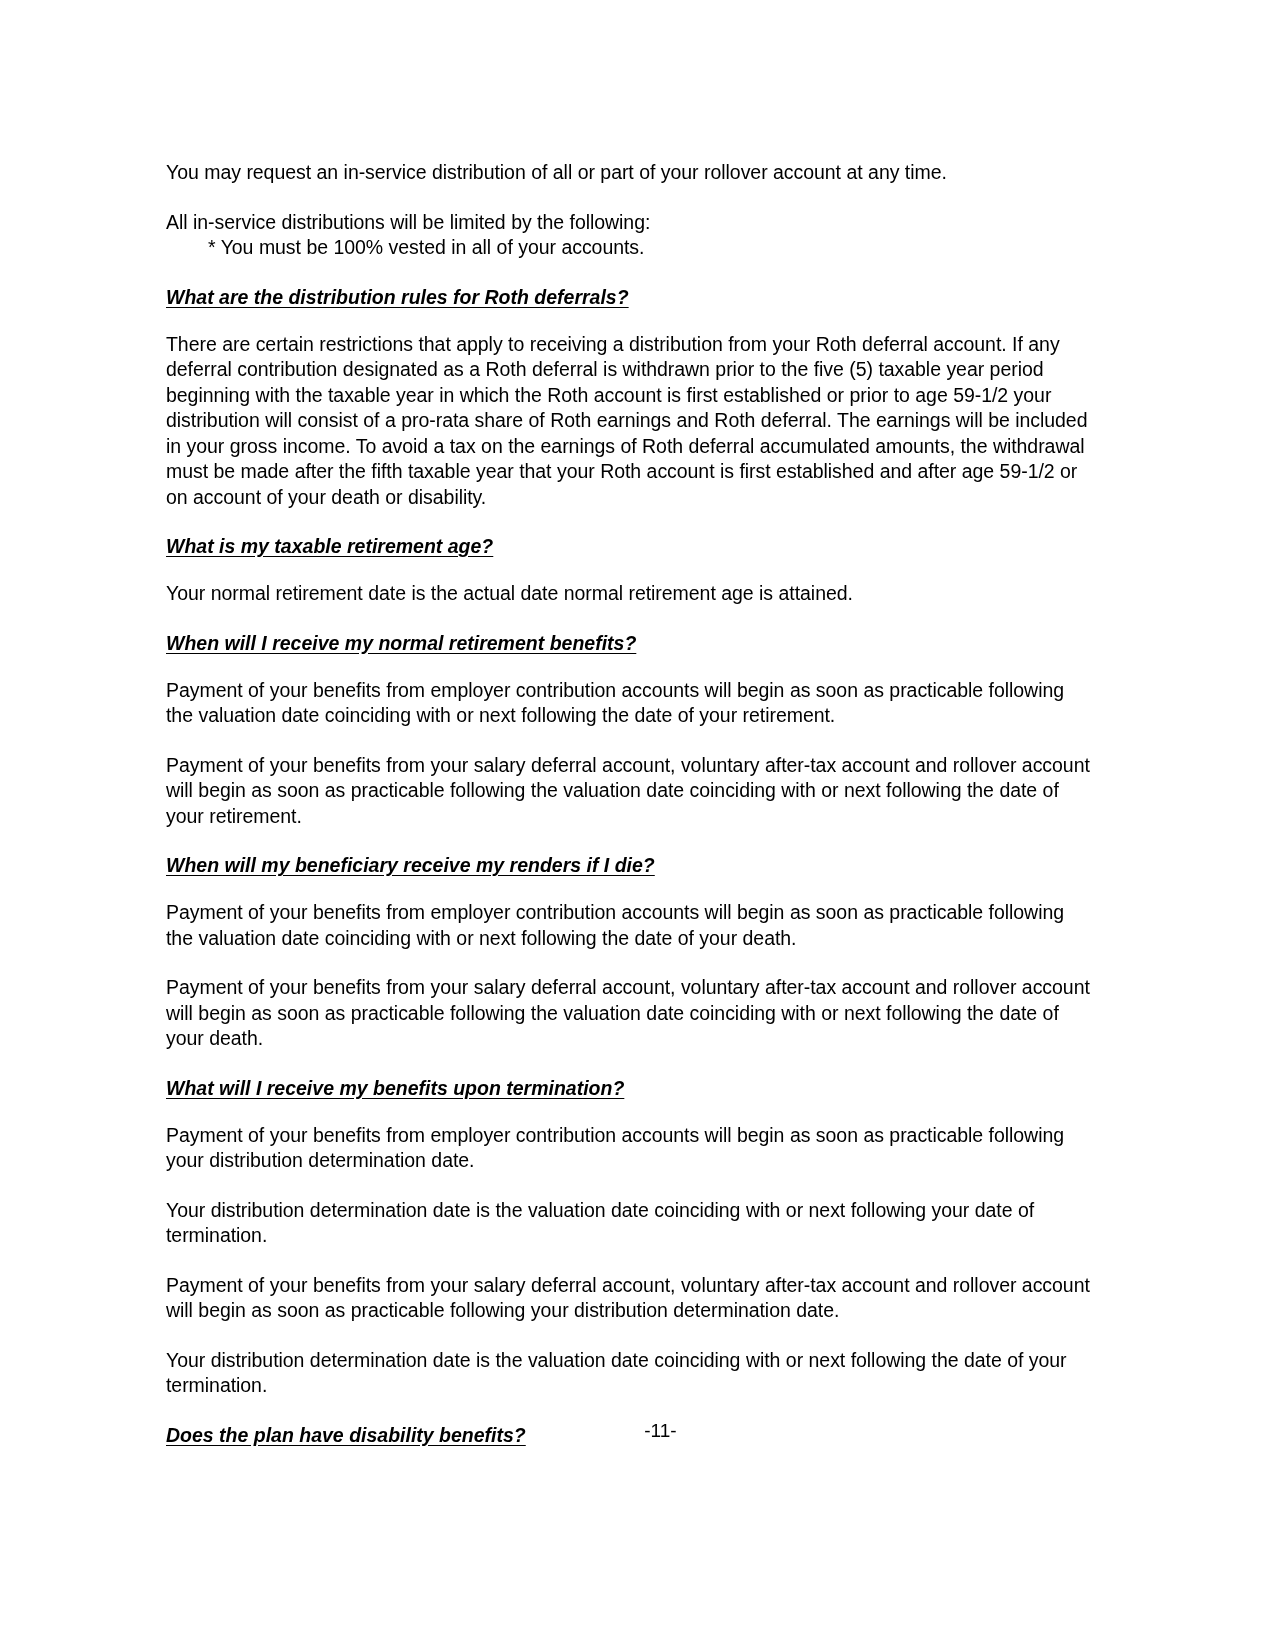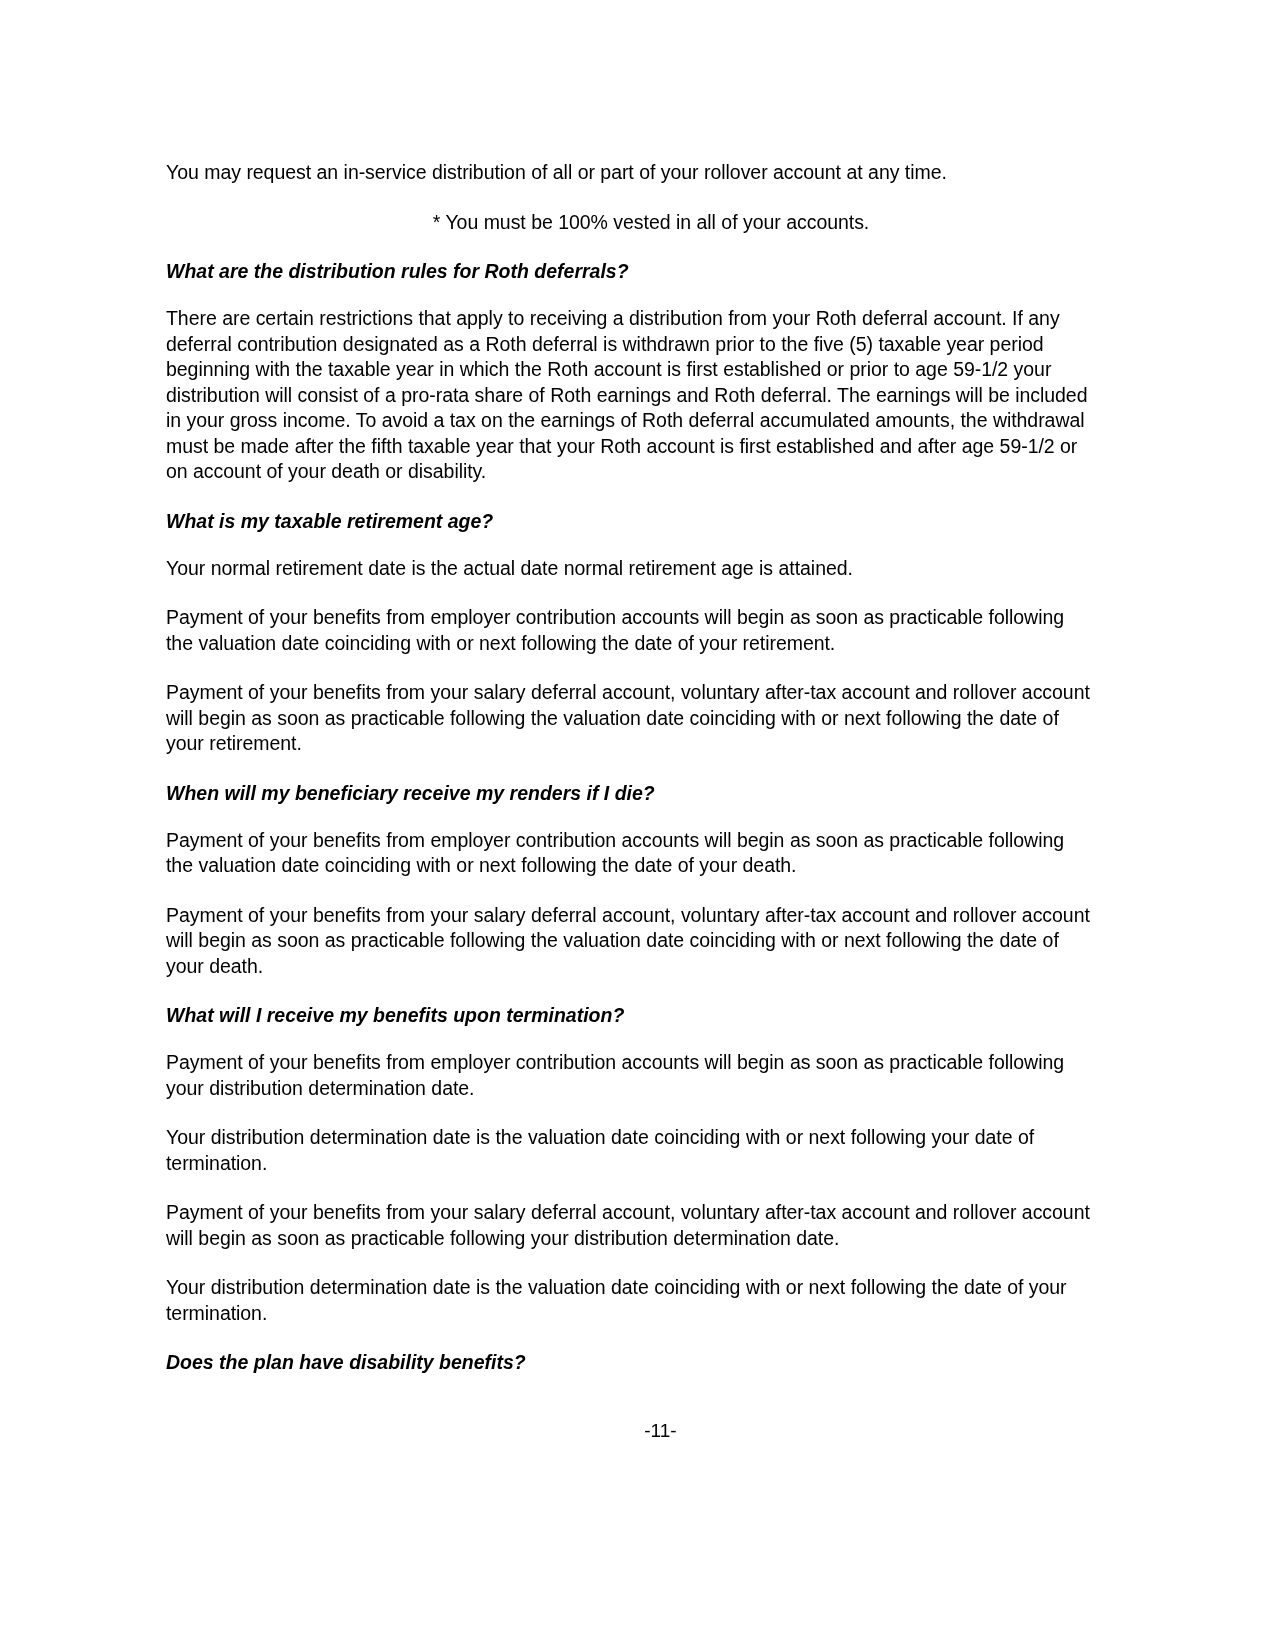--- a/index.html
+++ b/index.html
@@ -32,28 +32,28 @@
     margin: 0 0 24px 0;
     font-size: 19.5px;
     line-height: 25.5px;
     text-align: left;
     letter-spacing: -0.05px;
     word-spacing: 0.1px;
   }
   .sub-line {
     display: block;
     margin-left: 42px;
-    text-align: center;
   }
   h2.heading {
     margin: 0 0 22px 0;
     font-size: 19.5px;
     line-height: 25px;
     font-weight: bold;
     font-style: italic;
+    text-decoration: underline;
     text-underline-offset: 3px;
     display: block;
   }
   h2.heading span.htext {
     display: inline;
   }
   .footer {
     position: absolute;
     left: 0;
     top: 1419px;
@@ -65,31 +65,32 @@
 </style>
 </head>
 <body>
 
 <div class="page">
 
   <div class="content">
 
     <p class="para">You may request an in-service distribution of all or part of your rollover account at any time.</p>
 
-    <p class="para"><span class="sub-line">* You must be 100% vested in all of your accounts.</span></p>
+    <p class="para"><span>All in-service distributions will be limited by the following:</span><span class="sub-line">* You must be 100% vested in all of your accounts.</span></p>
 
     <h2 class="heading"><span class="htext">What are the distribution rules for Roth deferrals?</span></h2>
 
     <p class="para">There are certain restrictions that apply to receiving a distribution from your Roth deferral account. If any deferral contribution designated as a Roth deferral is withdrawn prior to the five (5) taxable year period beginning with the taxable year in which the Roth account is first established or prior to age 59-1/2 your distribution will consist of a pro-rata share of Roth earnings and Roth deferral. The earnings will be included in your gross income. To avoid a tax on the earnings of Roth deferral accumulated amounts, the withdrawal must be made after the fifth taxable year that your Roth account is first established and after age 59-1/2 or on account of your death or disability.</p>
 
     <h2 class="heading"><span class="htext">What is my taxable retirement age?</span></h2>
 
 
     <p class="para">Your normal retirement date is the actual date normal retirement age is attained.</p>
 
+    <h2 class="heading"><span class="htext">When will I receive my normal retirement benefits?</span></h2>
 
     <p class="para">Payment of your benefits from employer contribution accounts will begin as soon as practicable following the valuation date coinciding with or next following the date of your retirement.</p>
 
     <p class="para">Payment of your benefits from your salary deferral account, voluntary after-tax account and rollover account will begin as soon as practicable following the valuation date coinciding with or next following the date of your retirement.</p>
 
     <h2 class="heading"><span class="htext">When will my beneficiary receive my renders if I die?</span></h2>
 
     <p class="para">Payment of your benefits from employer contribution accounts will begin as soon as practicable following the valuation date coinciding with or next following the date of your death.</p>
 
     <p class="para">Payment of your benefits from your salary deferral account, voluntary after-tax account and rollover account will begin as soon as practicable following the valuation date coinciding with or next following the date of your death.</p>

